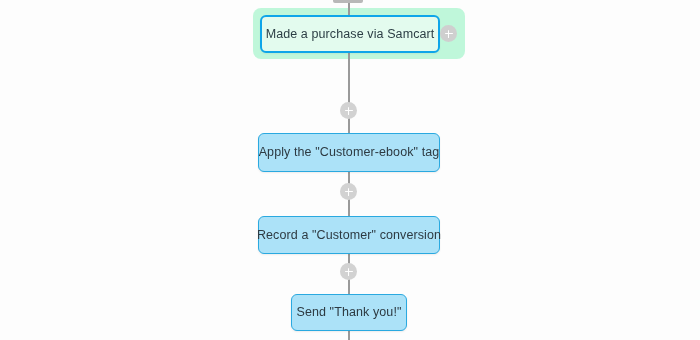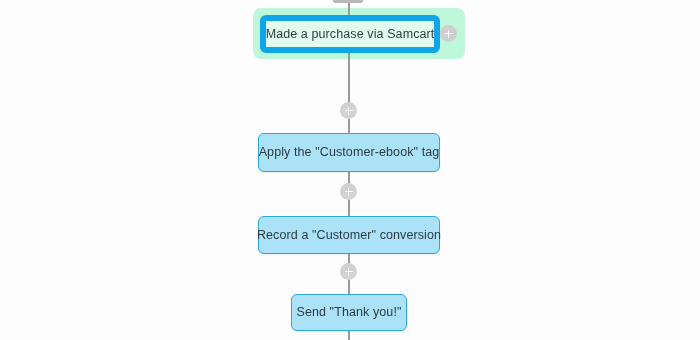--- a/index.html
+++ b/index.html
@@ -63,21 +63,21 @@
     padding: 0 14px;
   }
   .node-label {
     font-size: 12.5px;
     line-height: 1.2;
     white-space: nowrap;
     letter-spacing: 0.1px;
   }
   .node.trigger {
     background: #e3fbee;
-    border: 6px solid #0ea5e9;
+    border: 2px solid #0ea5e9;
     box-shadow: 0 1px 2px rgba(0,0,0,0.05);
   }
   .node.trigger .node-label { color: #2c3e45; }
 
   .node.action {
     background: #ace2f8;
     border: 1.6px solid #2aa9e0;
     box-shadow: 0 1px 2px rgba(0,0,0,0.07);
   }
   .node.action .node-label { color: #2d3a42; }

